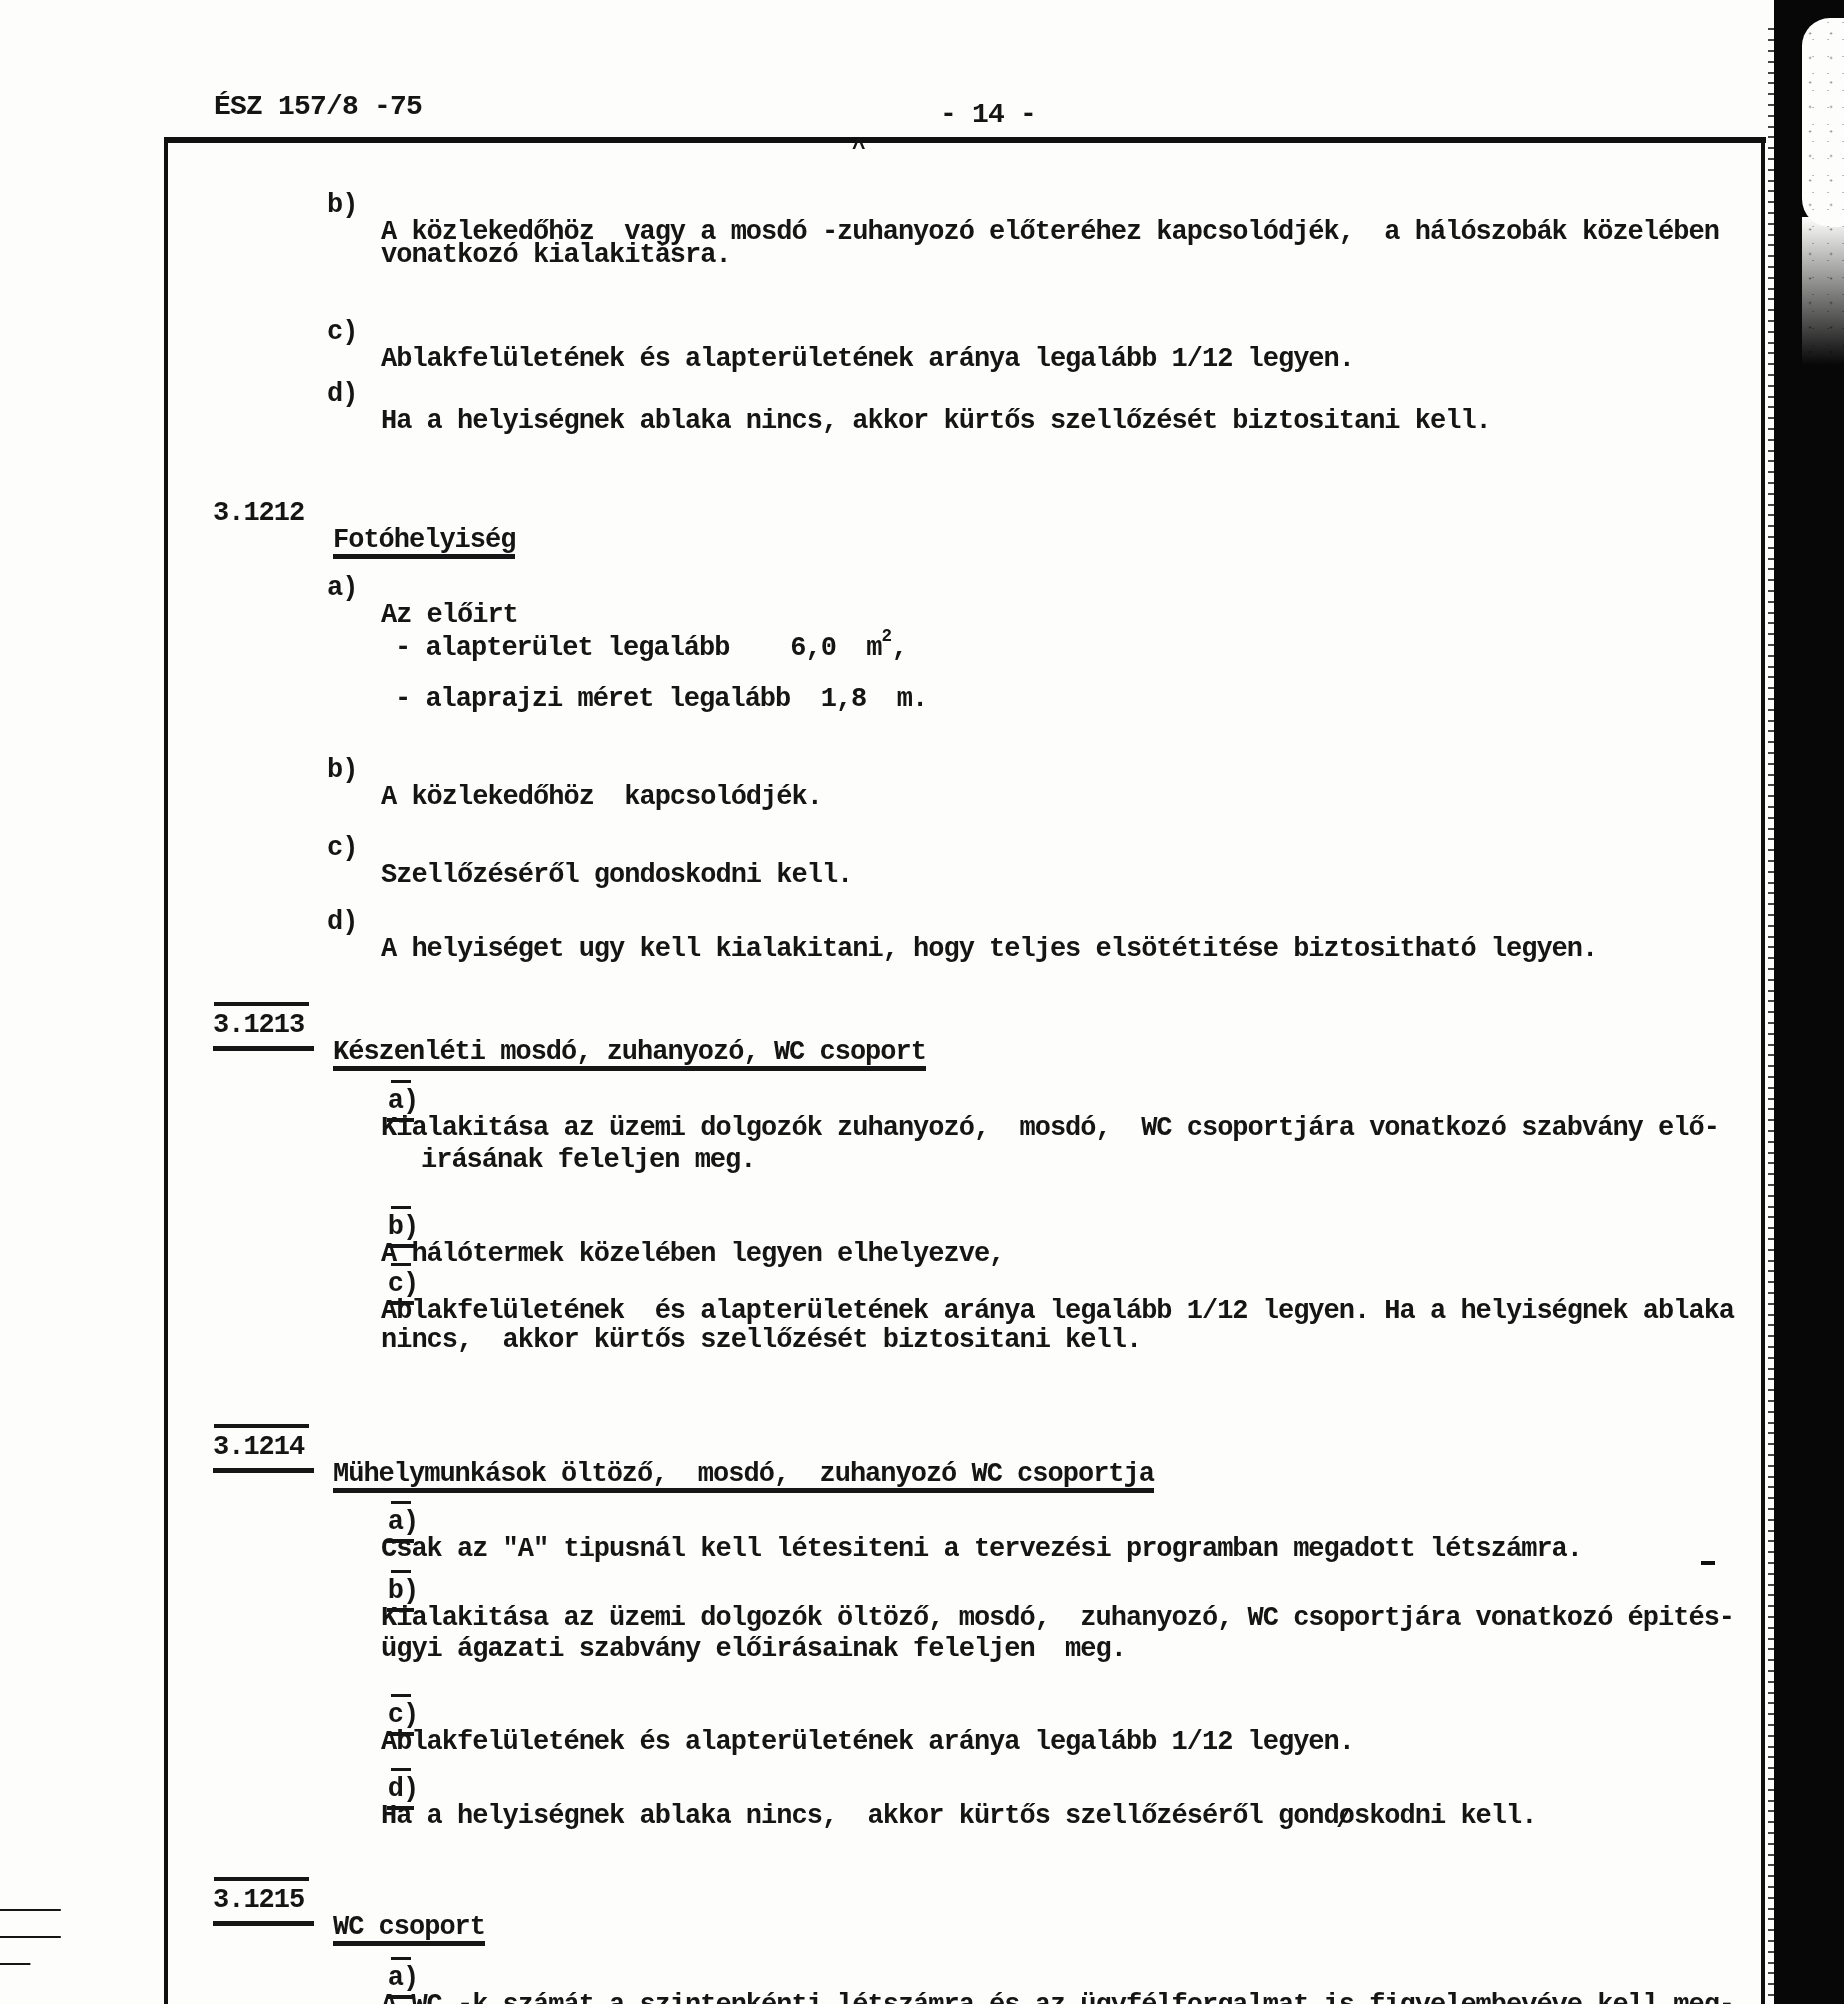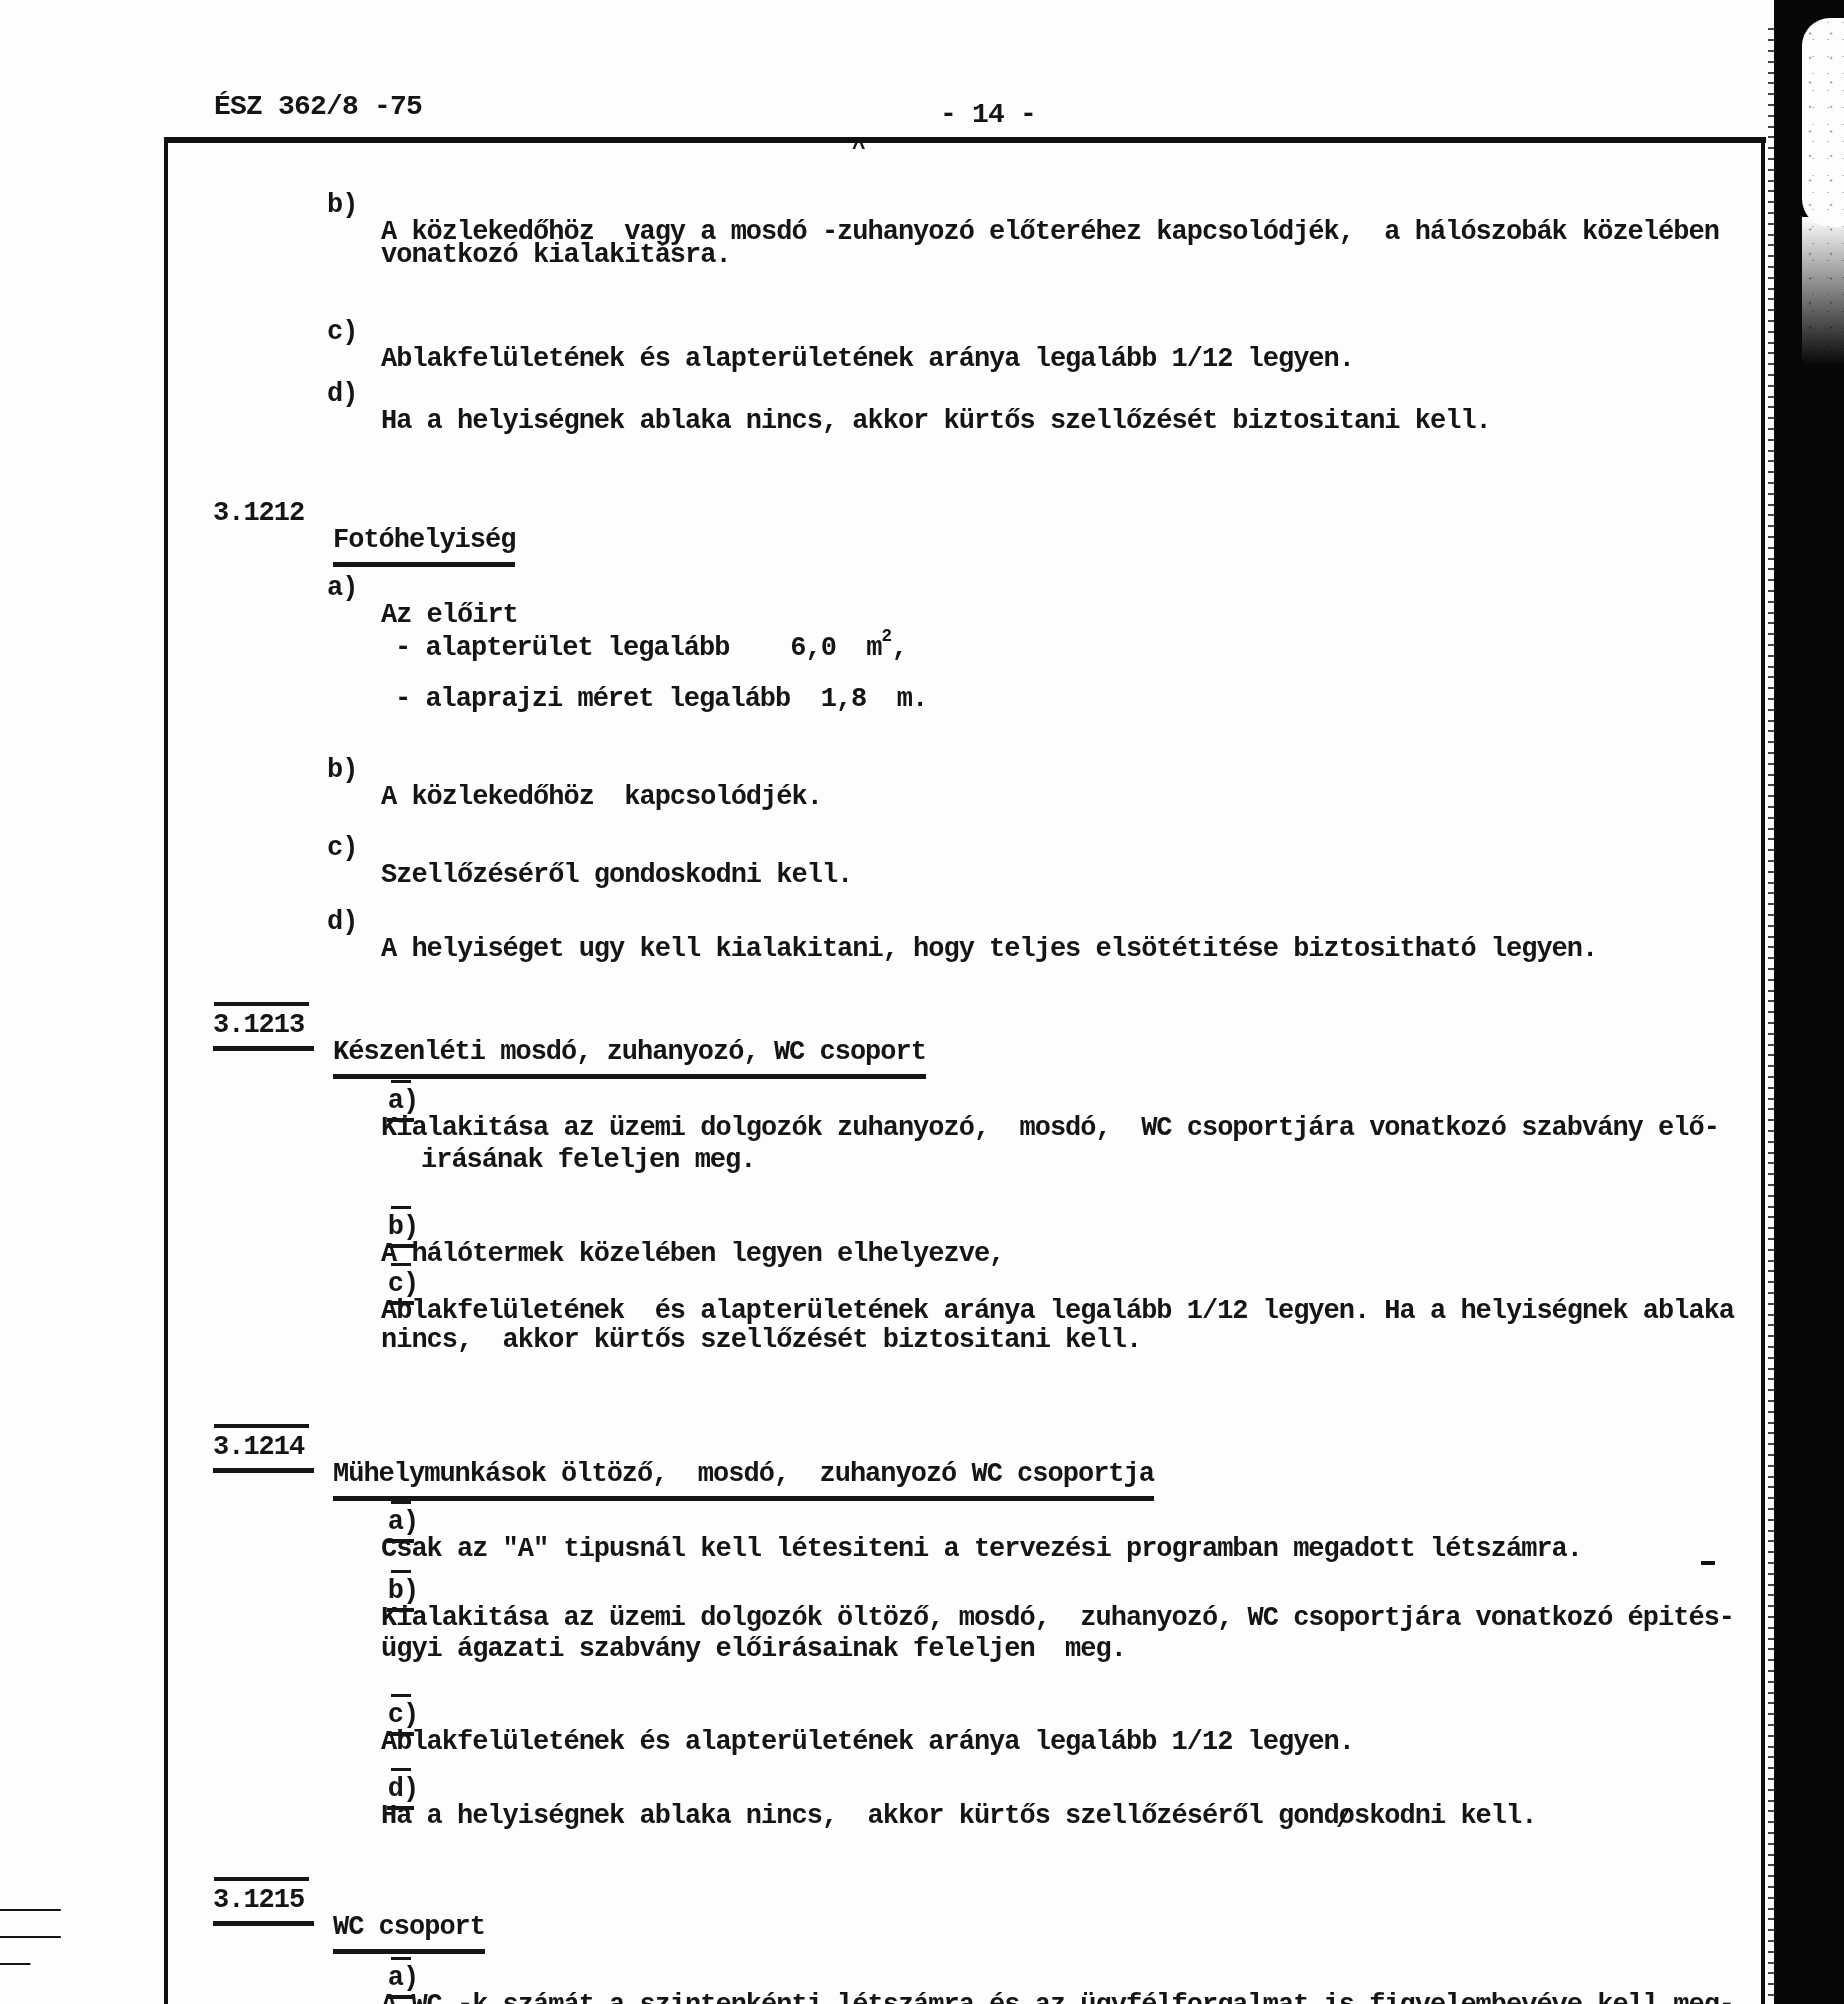--- a/index.html
+++ b/index.html
@@ -14,21 +14,21 @@
   .tx{position:absolute;left:381px;}
   .ind2{left:395px;}
   
   .ml{display:inline-block;position:relative;}
   .ml::before{content:"";position:absolute;left:3.2px;top:-8.4px;width:20px;height:3.6px;background:#161616;}
   .ml::after{content:"";position:absolute;left:-0.8px;bottom:-6.8px;width:27px;height:4px;background:#161616;}
   
   .secnum{position:absolute;left:213px;}
   .secnum.marked::before{content:"";position:absolute;left:0.8px;top:-9.6px;width:95px;height:4px;background:#161616;}
   .secnum.marked::after{content:"";position:absolute;left:0px;top:34px;width:101px;height:5.2px;background:#161616;}
-  .sectitle{position:absolute;left:333px;padding-bottom:8px;border-bottom:5.2px solid #161616;}
+  .sectitle{position:absolute;left:333px;border-bottom:5.2px solid #161616;}
   
   .hdr{position:absolute;font-size:28px;line-height:28px;letter-spacing:-0.8px;white-space:pre;}
   .sup{position:relative;top:-13.6px;font-size:17.6px;letter-spacing:-0.4px;}
   
   .rule{position:absolute;background:#101010;}
   
   .band{position:absolute;left:1774px;top:0;width:71px;height:2647px;background:#070707;}
   .band-rag{position:absolute;left:1768px;top:24px;width:6.8px;height:2622px;opacity:.75;
     background:repeating-linear-gradient(180deg,transparent 0 4.4px,#070707 4.4px 6.4px,transparent 6.4px 10.8px);}
   .blob{position:absolute;left:1802px;top:17.6px;width:43px;height:209px;background:#fdfdfb;border-radius:28px 0 0 28px;}
@@ -37,21 +37,21 @@
   .speckle{position:absolute;left:1796px;top:16px;width:49px;height:353px;opacity:.5;
     background-image:radial-gradient(circle,#000 0.9px,transparent 1.1px),radial-gradient(circle,#000 0.6px,transparent 0.8px);
     background-size:21px 24.5px,15px 17px;background-position:3.6px 5.2px,9.6px 15px;}
   .mark{position:absolute;white-space:pre;}
 </style>
 </head>
 <body>
 
 <div class="page">
 
-  <div class="hdr" style="left:214px;top:93px;">ÉSZ 362/8 -75</div>
+  <div class="hdr" style="left:214px;top:93px;">ÉSZ 157/8 -75</div>
   <div class="hdr" style="left:940px;top:101px;">- 14 -</div>
 
   <div class="rule" style="left:164px;top:137px;width:1602px;height:6px;"></div>
   <div class="rule" style="left:164px;top:137px;width:3.6px;height:2238px;"></div>
   <div class="rule" style="left:1761px;top:140px;width:3.6px;height:2234px;"></div>
 
   <div class="mark" style="left:852px;top:138px;font-size:23px;line-height:23px;">^</div>
   <div class="mark" style="left:1336px;top:1807px;font-size:26px;line-height:26px;">/</div>
   <div class="rule" style="left:1701px;top:1561px;width:13.6px;height:3.6px;"></div>
 

